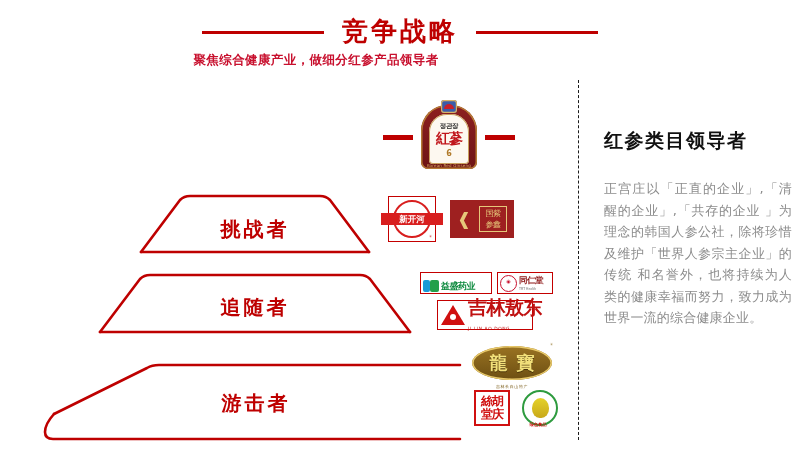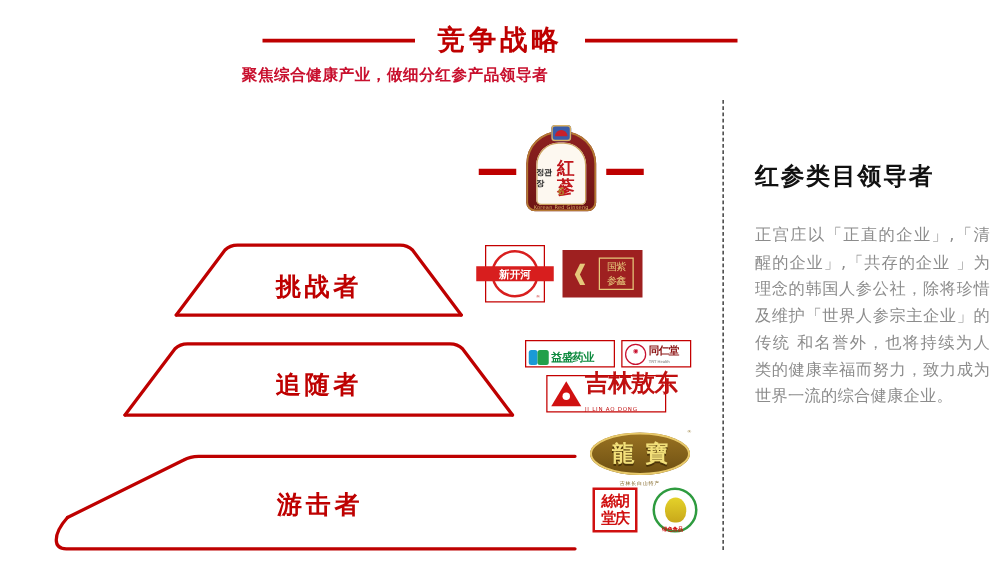--- a/index.html
+++ b/index.html
@@ -11,21 +11,21 @@
   }
 
   
   .header{position:absolute;left:0;top:0;width:800px;height:78px;}
   .title-row{position:absolute;left:0;top:14px;width:800px;height:36px;
     display:flex;align-items:center;justify-content:center;gap:18px;}
   .rule{height:3px;background:#BE0000;}
   .rule.left{width:122px;}
   .rule.right{width:122px;}
   .main-title{
-    font-size:22px;color:#BE0000;font-weight:bold;
+    font-size:26px;color:#BE0000;font-weight:bold;
     letter-spacing:3px;white-space:nowrap;line-height:1;
     font-family:"Liberation Serif","DejaVu Serif",serif;
   }
   .subtitle{
     position:absolute;left:0;top:52px;width:632px;text-align:center;
     font-size:12.5px;font-weight:bold;color:#C8102E;letter-spacing:.4px;
     font-family:"DejaVu Sans","Liberation Sans",sans-serif;
   }
 
   
@@ -51,21 +51,21 @@
   .ckj{
     width:56px;height:64px;position:relative;
     background:linear-gradient(#8d2020,#6e1414);
     border-radius:26px 26px 7px 7px;
     box-shadow:inset 0 0 0 1.5px #b57a34;
   }
   .ckj-inner{
     position:absolute;left:8px;top:9px;right:8px;bottom:5px;
     background:#fdf8f0;border-radius:18px 18px 4px 4px;
     box-shadow:inset 0 0 0 1px #c9a15e;
-    display:flex;flex-direction:row;align-items:center;
+    display:flex;flex-direction:column;align-items:center;
     padding-top:8px;box-sizing:border-box;
   }
   .ckj-top{
     position:absolute;left:50%;top:-5px;transform:translateX(-50%);
     width:16px;height:13px;background:#3b5ca8;border-radius:3px;
     box-shadow:inset 0 0 0 1.2px #d8b065;
   }
   .ckj-top:after{content:"";position:absolute;left:3px;top:4px;
     width:10px;height:5px;background:#c8202a;border-radius:5px 5px 0 0;}
   .ckj-kr{font-size:6.5px;color:#1a1a1a;font-weight:bold;letter-spacing:-.3px;

